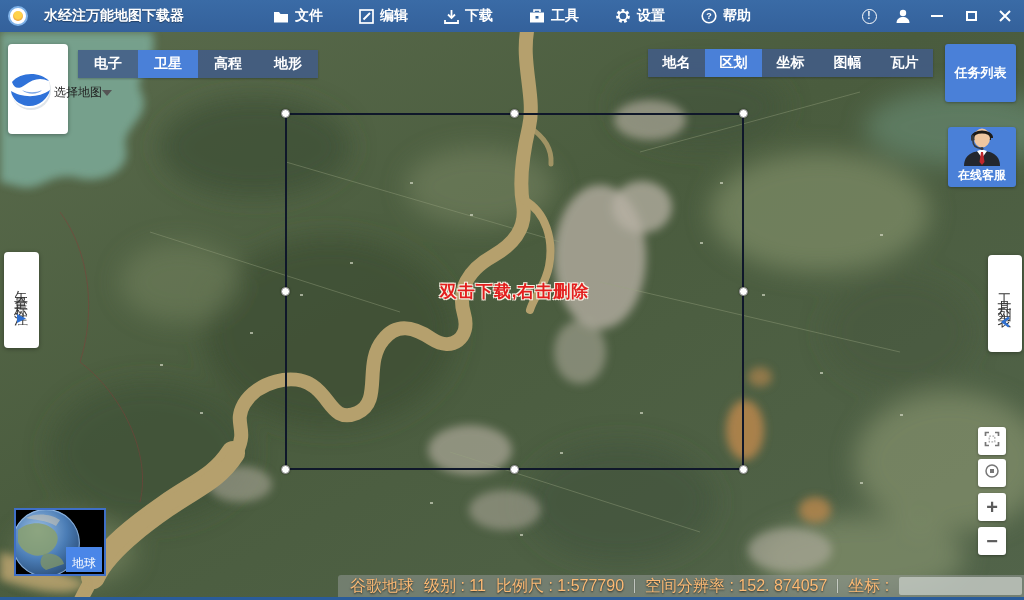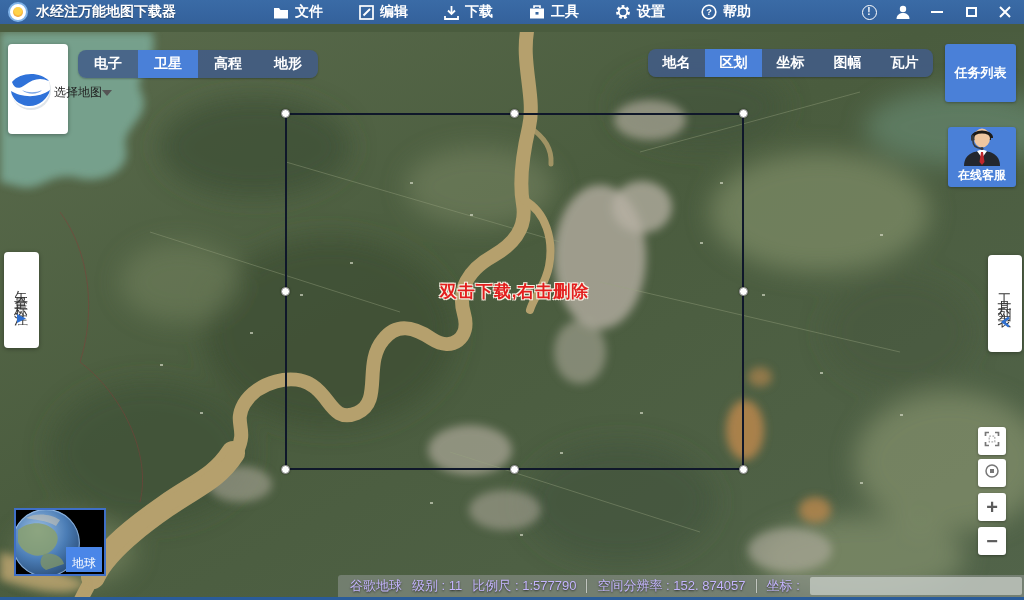--- a/index.html
+++ b/index.html
@@ -1,22 +1,22 @@
 <!DOCTYPE html>
 <html><head>
 <meta charset="utf-8">
 <style>
   * { margin:0; padding:0; box-sizing:border-box; }
   html,body { width:1024px; height:600px; }
   body { font-family:"Liberation Sans","DejaVu Sans",sans-serif; overflow:hidden; }
   .app { position:relative; width:1024px; height:600px; overflow:hidden; background:#4a5c3e; }
 
   
-  .titlebar { position:absolute; left:0; top:0; width:1024px; height:24px;
-    background:linear-gradient(#3a6ba6,#34619b); display:flex; align-items:center; z-index:50; }
+  .titlebar { position:absolute; left:0; top:0; width:1024px; height:32px;
+    background:linear-gradient(#3a6ba6,#34619b); display:flex; align-items:center; z-index:50;gap:8px; }
   .app-logo { width:20px; height:20px; margin-left:8px; border-radius:50%; background:#fff;
     border:2px solid #7fb2e8; display:flex; align-items:center; justify-content:center; }
   .app-logo .sun { width:10px; height:10px; border-radius:50%;
     background:radial-gradient(circle at 50% 40%, #ffd24a 0 45%, #f0a63c 70%, #e08a2a 100%); }
   .app-title { color:#fff; font-size:14px; font-weight:bold; margin-left:8px; white-space:nowrap;
     text-shadow:0 1px 1px rgba(0,0,0,.35); }
   .menubar { position:absolute; left:50%; transform:translateX(-50%); display:flex; gap:36px; }
   .menu-item { display:flex; align-items:center; gap:6px; color:#fff; font-size:14px; font-weight:bold;
     cursor:pointer; white-space:nowrap; }
   .menu-item svg { display:block; }
@@ -37,21 +37,21 @@
     border-radius:50%; box-shadow:0 0 2px rgba(0,0,0,.5); }
   .h-nw{left:-6px;top:-6px;} .h-n{left:50%;margin-left:-5px;top:-6px;} .h-ne{right:-6px;top:-6px;}
   .h-w{left:-6px;top:50%;margin-top:-5px;} .h-e{right:-6px;top:50%;margin-top:-5px;}
   .h-sw{left:-6px;bottom:-6px;} .h-s{left:50%;margin-left:-5px;bottom:-6px;} .h-se{right:-6px;bottom:-6px;}
   .sel-hint { position:absolute; left:50%; top:50%; transform:translate(-50%,-52%);
     color:#e31e1e; font-size:17px; font-weight:bold; white-space:nowrap; letter-spacing:1px;
     text-shadow:1px 1px 0 #f6efe2, -1px -1px 0 #f6efe2, 1px -1px 0 #f6efe2, -1px 1px 0 #f6efe2; }
 
   
   .seg-bar { position:absolute; height:28px; display:flex; background:rgba(66,92,136,.85);
-    border-radius:8px; z-index:20; box-shadow:0 1px 2px rgba(0,0,0,.25); }
+    border-radius:0; z-index:20; box-shadow:0 1px 2px rgba(0,0,0,.25); }
   .seg-btn { height:28px; display:flex; align-items:center; justify-content:center;
     color:#fff; font-size:14px; font-weight:bold; cursor:pointer; }
   .seg-btn.active { background:#4a80d8; }
   .maptype-bar { left:78px; top:50px; } .maptype-bar .seg-btn { width:60px; }
   .overlay-bar { left:648px; top:49px; } .overlay-bar .seg-btn { width:57px; }
 
   .task-btn { position:absolute; left:945px; top:44px; width:71px; height:58px; background:#4a80d8;
     border-radius:3px; color:#fff; font-size:13px; font-weight:bold; display:flex; align-items:center;
     justify-content:center; z-index:20; box-shadow:0 1px 3px rgba(0,0,0,.3); cursor:pointer; }
 
@@ -88,21 +88,21 @@
   .minimap { position:absolute; left:14px; top:508px; width:92px; height:68px; background:#000;
     border:2px solid #3f6fc6; z-index:20; overflow:hidden; cursor:pointer; }
   .minimap svg { display:block; }
   .mm-label { position:absolute; right:2px; bottom:2px; background:#4a86e8; color:#fff; font-size:12px;
     padding:8px 6px 1px; line-height:16px; }
 
   
   .statusbar { position:absolute; left:338px; top:575px; width:686px; height:22px;
     background:rgba(145,152,147,.55); border-radius:3px 0 0 0; display:flex; align-items:center;
     gap:10px; padding-left:12px; z-index:30; }
-  .statusbar .st { color:#c4b5fd; font-size:13px; white-space:nowrap;
+  .statusbar .st { color:#fdba74; font-size:16px; white-space:nowrap;
     text-shadow:0 1px 2px rgba(0,0,0,.65); }
   .st-sep { width:1px; height:14px; background:rgba(255,255,255,.55); box-shadow:0 0 1px rgba(0,0,0,.4); }
   .coord-box { flex:1; height:18px; margin:0 2px 0 0; background:rgba(208,213,207,.68); border-radius:2px; }
   .bottom-strip { position:absolute; left:0; top:597px; width:1024px; height:3px; background:#2a5c9a; z-index:40; }
 </style>
 </head>
 <body>
 
 <div class="app">
 

